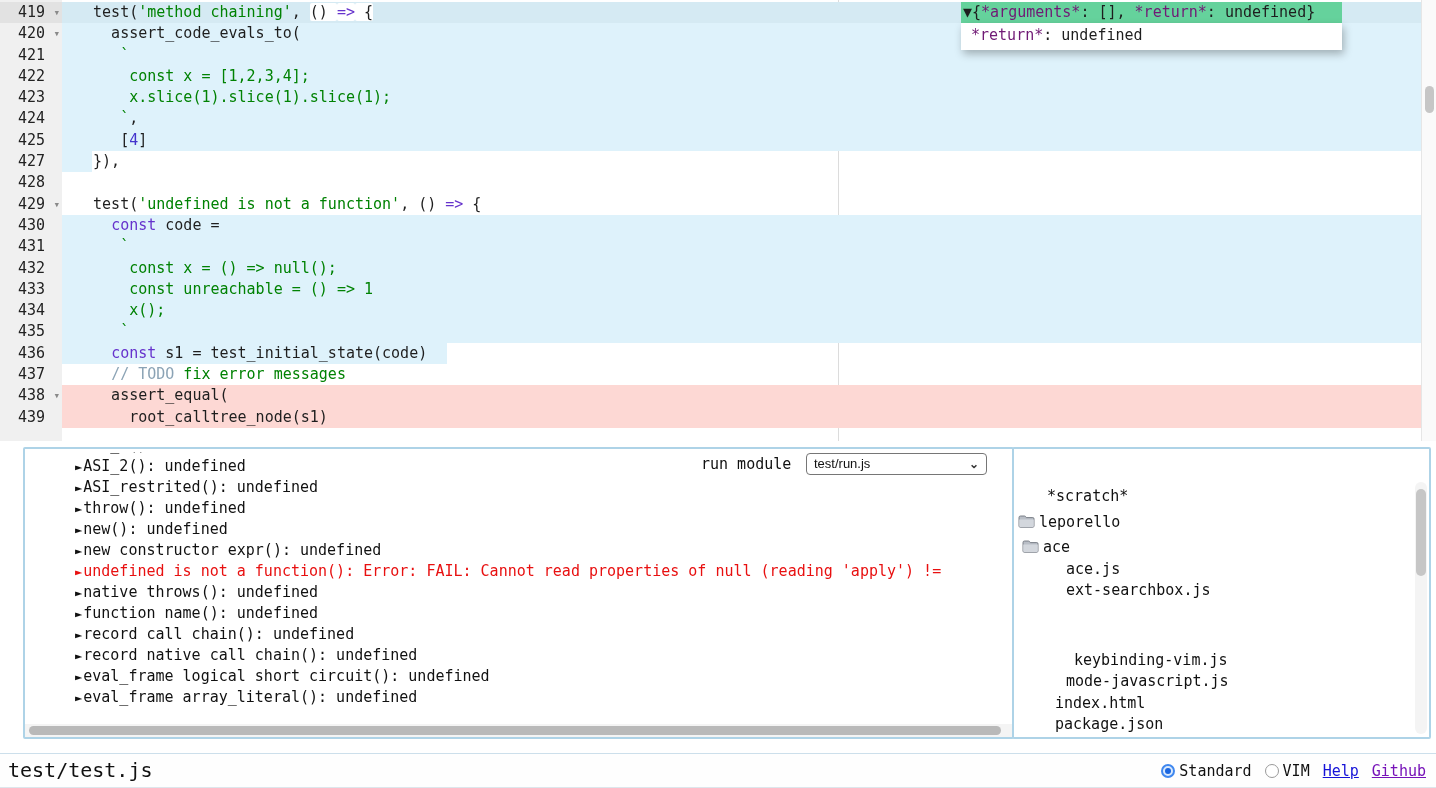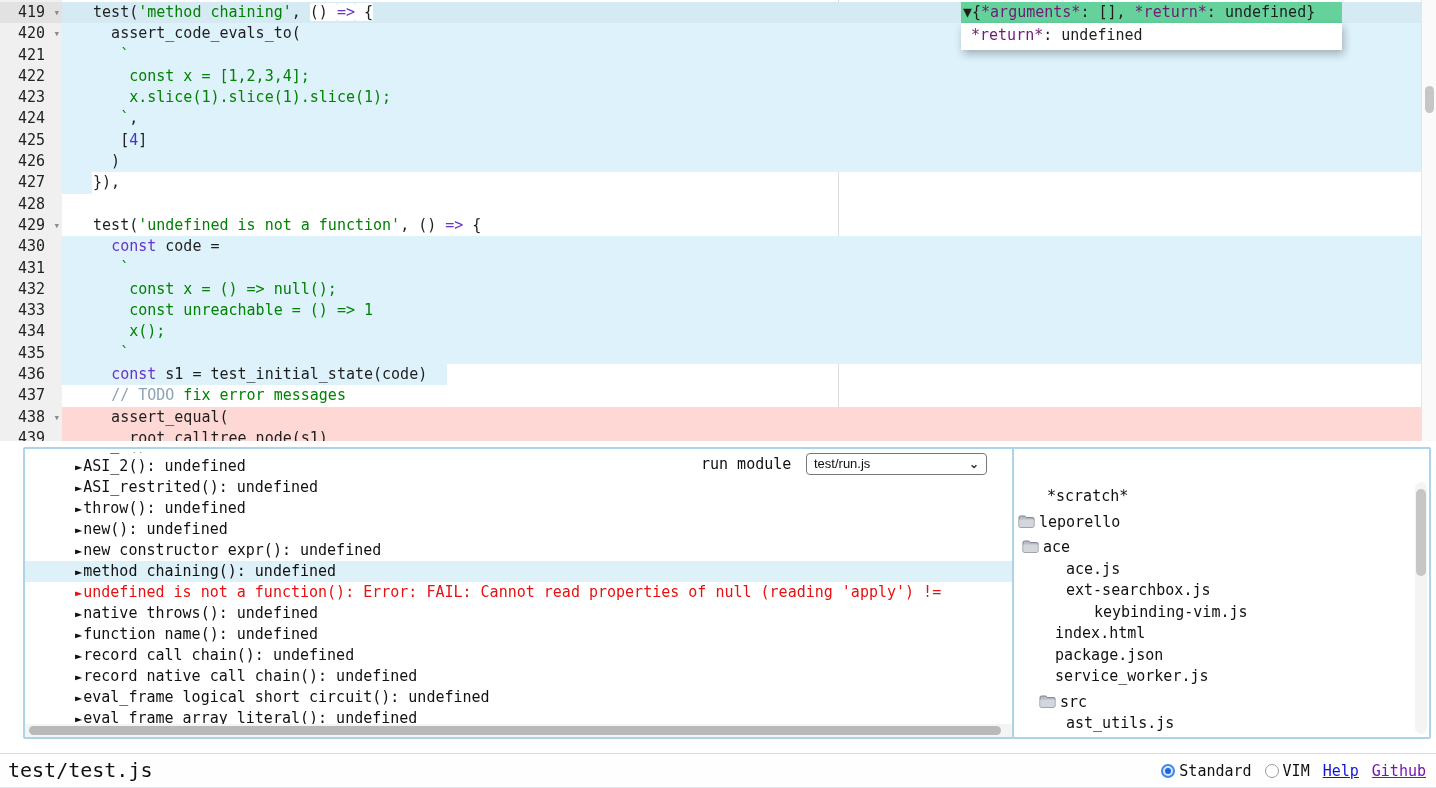--- a/index.html
+++ b/index.html
@@ -126,27 +126,20 @@
         </div>
       </div>
       <div class="line">
         <div class="gut">425</div>
         <div class="codecell">
           <div class="codebg bg-block"></div>
           <span class="codetext"><span class="c-d">     [</span><span class="c-n">4</span><span class="c-d">]</span></span>
         </div>
       </div>
       <div class="line">
-        <div class="gut">426</div>
-        <div class="codecell">
-          <div class="codebg bg-block"></div>
-          <span class="codetext"><span class="c-d">    )</span></span>
-        </div>
-      </div>
-      <div class="line">
         <div class="gut">427</div>
         <div class="codecell">
           <div class="codebg bg-block" style="right: auto; width: 30px;"></div>
           <span class="codetext"><span class="c-d">  }),</span></span>
         </div>
       </div>
       <div class="line">
         <div class="gut">428</div>
         <div class="codecell">
           <span class="codetext"></span>
@@ -242,21 +235,20 @@
 <div id="bottom">
 
   <div id="results">
     <div id="results-list">
         <div class="rrow partial"><span class="inner"><span class="arrow">►</span>ASI_1(): undefined</span></div>
         <div class="rrow"><span class="inner"><span class="arrow">►</span>ASI_2(): undefined</span></div>
         <div class="rrow"><span class="inner"><span class="arrow">►</span>ASI_restrited(): undefined</span></div>
         <div class="rrow"><span class="inner"><span class="arrow">►</span>throw(): undefined</span></div>
         <div class="rrow"><span class="inner"><span class="arrow">►</span>new(): undefined</span></div>
         <div class="rrow"><span class="inner"><span class="arrow">►</span>new constructor expr(): undefined</span></div>
-        <div class="rrow sel"><span class="inner"><span class="arrow">►</span>method chaining(): undefined</span></div>
         <div class="rrow err"><span class="inner"><span class="arrow">►</span>undefined is not a function(): Error: FAIL: Cannot read properties of null (reading 'apply') !=</span></div>
         <div class="rrow"><span class="inner"><span class="arrow">►</span>native throws(): undefined</span></div>
         <div class="rrow"><span class="inner"><span class="arrow">►</span>function name(): undefined</span></div>
         <div class="rrow"><span class="inner"><span class="arrow">►</span>record call chain(): undefined</span></div>
         <div class="rrow"><span class="inner"><span class="arrow">►</span>record native call chain(): undefined</span></div>
         <div class="rrow"><span class="inner"><span class="arrow">►</span>eval_frame logical short circuit(): undefined</span></div>
         <div class="rrow"><span class="inner"><span class="arrow">►</span>eval_frame array_literal(): undefined</span></div>
       </div>
     <div id="runmod">run module</div>
     <div id="runsel">
@@ -274,21 +266,22 @@
         <div class="trow dir" style="padding-left: 4px;"><span class="ficon"><svg viewBox="0 0 17 13" width="17" height="13">
               <path d="M1 2.5 Q1 1 2.5 1 L6.5 1 Q7.3 1 7.8 1.8 L8.3 2.6 L14.8 2.6 Q16 2.6 16 3.8 L16 11 Q16 12.2 14.8 12.2 L2.2 12.2 Q1 12.2 1 11 Z" fill="#b9bec6" stroke="#6f757e" stroke-width="0.9"></path>
               <path d="M1.2 4.4 L15.8 4.4 L15.8 11 Q15.8 12 14.8 12 L2.2 12 Q1.2 12 1.2 11 Z" fill="#d3d7dd"></path>
             </svg></span><span>leporello</span></div>
         <div class="trow dir" style="padding-left: 8px;"><span class="ficon"><svg viewBox="0 0 17 13" width="17" height="13">
               <path d="M1 2.5 Q1 1 2.5 1 L6.5 1 Q7.3 1 7.8 1.8 L8.3 2.6 L14.8 2.6 Q16 2.6 16 3.8 L16 11 Q16 12.2 14.8 12.2 L2.2 12.2 Q1 12.2 1 11 Z" fill="#b9bec6" stroke="#6f757e" stroke-width="0.9"></path>
               <path d="M1.2 4.4 L15.8 4.4 L15.8 11 Q15.8 12 14.8 12 L2.2 12 Q1.2 12 1.2 11 Z" fill="#d3d7dd"></path>
             </svg></span><span>ace</span></div>
         <div class="trow" style="padding-left: 52px;"><span>ace.js</span></div>
         <div class="trow" style="padding-left: 52px;"><span>ext-searchbox.js</span></div>
-        <div class="trow" style="padding-left: 80px;"><span>keybinding-vim.js</span></div>
+        <div class="trow" style="padding-left: 60px; margin-top: 48px;"><span>keybinding-vim.js</span></div>
+        <div class="trow" style="padding-left: 52px;"><span>mode-javascript.js</span></div>
         <div class="trow" style="padding-left: 41px;"><span>index.html</span></div>
         <div class="trow" style="padding-left: 41px;"><span>package.json</span></div>
         <div class="trow" style="padding-left: 41px;"><span>service_worker.js</span></div>
         <div class="trow dir" style="padding-left: 25px;"><span class="ficon"><svg viewBox="0 0 17 13" width="17" height="13">
               <path d="M1 2.5 Q1 1 2.5 1 L6.5 1 Q7.3 1 7.8 1.8 L8.3 2.6 L14.8 2.6 Q16 2.6 16 3.8 L16 11 Q16 12.2 14.8 12.2 L2.2 12.2 Q1 12.2 1 11 Z" fill="#b9bec6" stroke="#6f757e" stroke-width="0.9"></path>
               <path d="M1.2 4.4 L15.8 4.4 L15.8 11 Q15.8 12 14.8 12 L2.2 12 Q1.2 12 1.2 11 Z" fill="#d3d7dd"></path>
             </svg></span><span>src</span></div>
         <div class="trow" style="padding-left: 52px;"><span>ast_utils.js</span></div>
       </div>
     <div id="files-sb">

